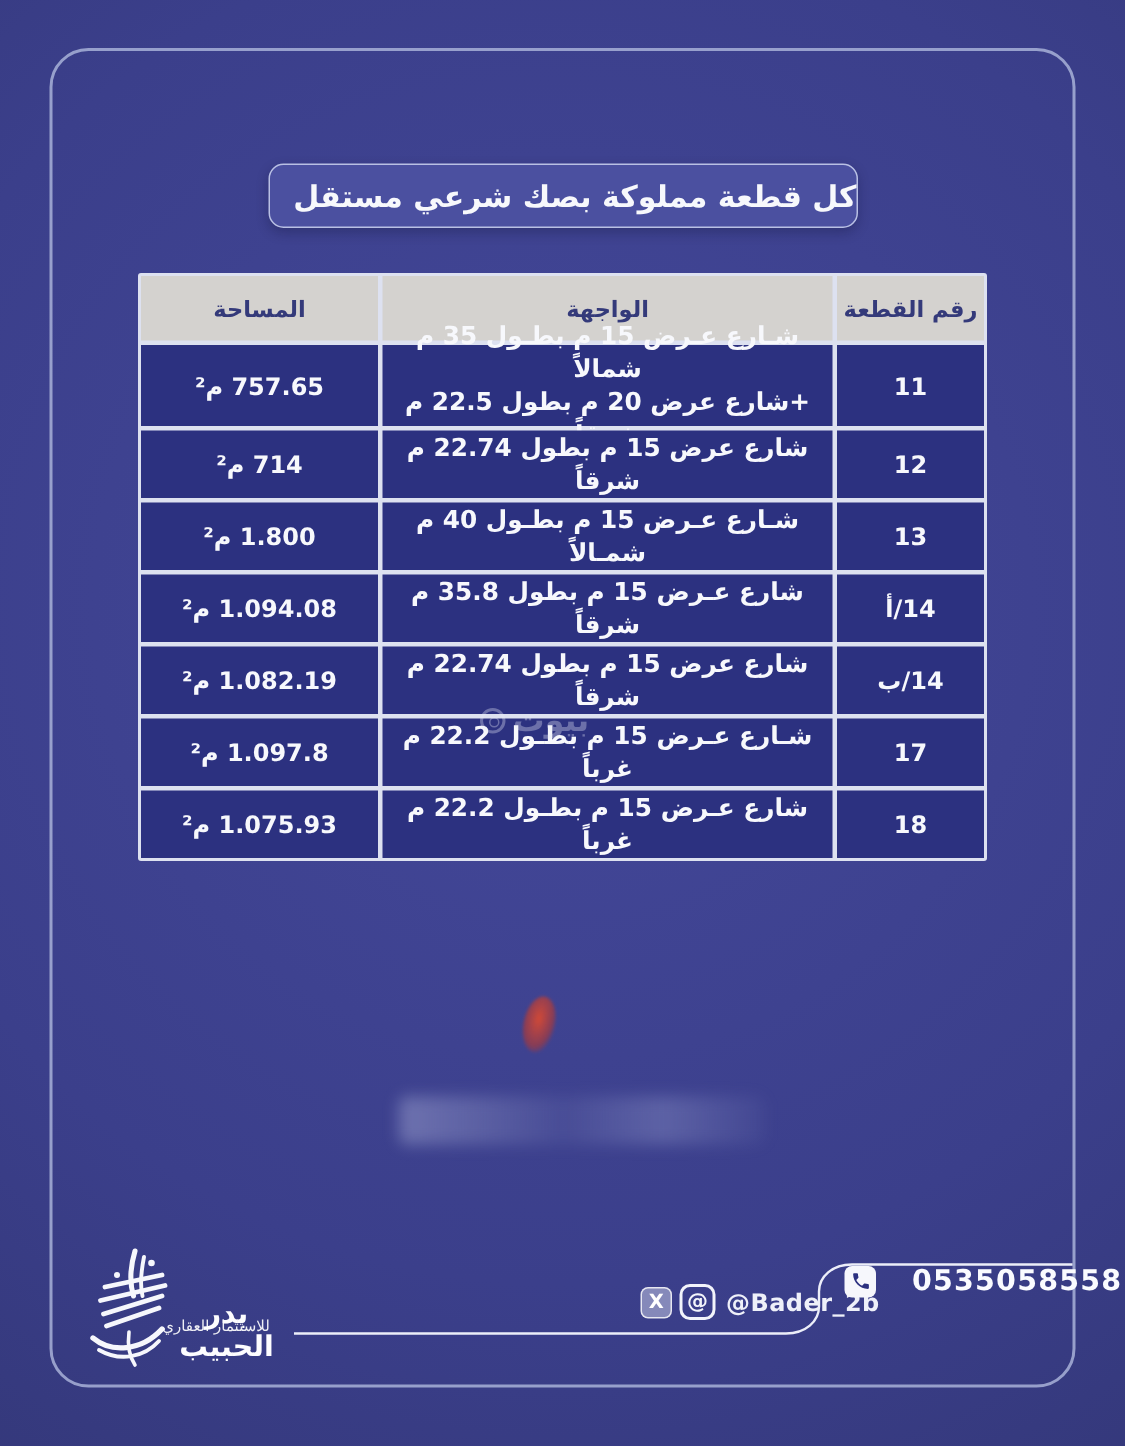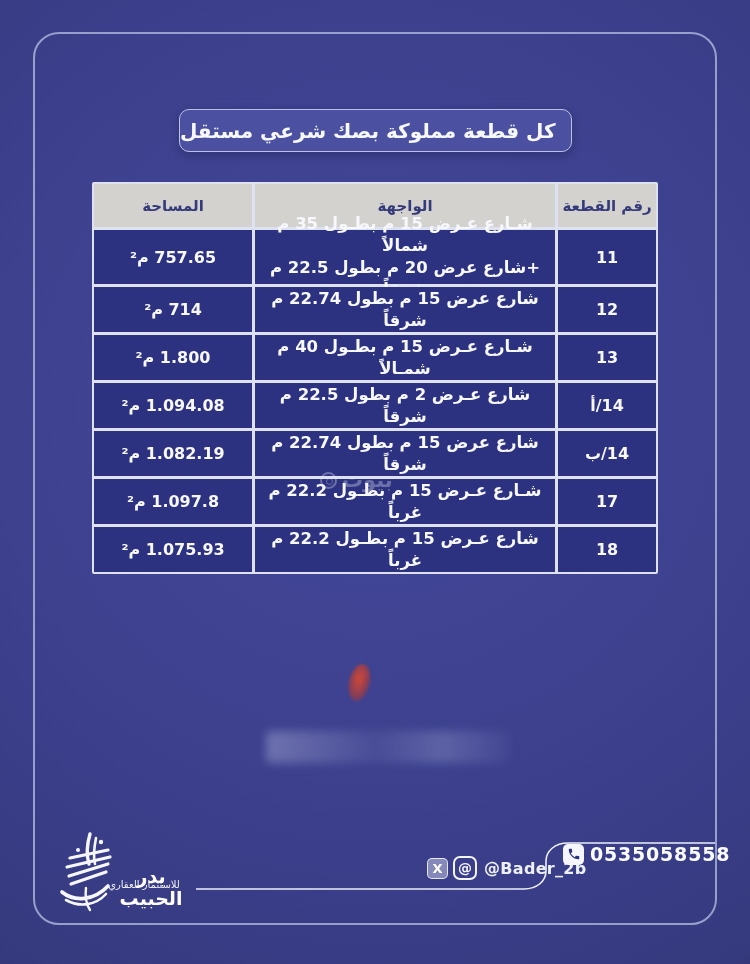--- a/index.html
+++ b/index.html
@@ -8,21 +8,21 @@
     position:relative; width:750px; height:964px; overflow:hidden; margin:0 auto;
     background: radial-gradient(ellipse 120% 90% at 50% 42%, var(--page-center) 0%, var(--page-mid) 52%, var(--page-edge) 100%);
   }
   .card {
     position:absolute; left:33px; top:32px; width:684px; height:893px;
     border:2px solid rgba(168,178,216,0.85); border-radius:26px;
   }
   .banner {
     position:absolute; left:179px; top:109px; width:393px; height:43px;
     background:var(--banner-bg); border:1.5px solid var(--banner-border); border-radius:10px;
-    display:flex; align-items:center; justify-content:flex-end;
+    display:flex; align-items:center; justify-content:flex-start;
     color:var(--text-white); font-size:20px; font-weight:bold;
     box-shadow:0 3px 8px rgba(10,12,40,.25);
     direction:rtl;
   }
   .table {
     position:absolute; left:92px; top:182px; width:566px;
     direction:rtl; display:grid;
     grid-template-columns:98px 1fr 158px;
     grid-template-rows:43px 54px repeat(6,45px);
     gap:3px; padding:2px; background:var(--table-border); border-radius:2px;
@@ -77,21 +77,21 @@
   .at-icon {
     position:absolute; left:453px; top:856px; width:24px; height:24px; border-radius:7px;
     border:2px solid #f2f4fb; display:flex; align-items:center; justify-content:center;
     color:#f2f4fb; font-size:14px; font-weight:bold;
   }
   .handle {
     position:absolute; left:484px; top:859px; direction:ltr;
     color:#eef0f9; font-size:16px; font-weight:600; letter-spacing:.3px;
   }
   .phones { position:absolute; left:563px; top:843px; display:flex; flex-direction:column; gap:3px; }
-  .phone-row { display:flex; align-items:center; gap:6px; direction:ltr; }
+  .phone-row { display:flex; align-items:center; gap:24px; direction:ltr; }
   .phone-icon {
     width:21px; height:21px; border-radius:5px; background:#f6f7fc;
     display:flex; align-items:center; justify-content:center; flex:0 0 auto;
   }
   .phone-num { color:#fafbff; font-size:19px; font-weight:bold; letter-spacing:.8px; }
 </style>
 </head>
 <body>
 
 <div class="page">
@@ -145,21 +145,21 @@
       <div class="td area">
           <span>1.800 م²</span>
         </div>
     </div>
 
     <div class="tr">
       <div class="td plot">
           <span>14/أ</span>
         </div>
       <div class="td front">
-        <div>شارع عـرض 2 م بطول 22.5 م شرقاً</div>
+        <div>شارع عـرض 15 م بطول 35.8 م شرقاً</div>
         <div></div>
       </div>
       <div class="td area">
           <span>1.094.08 م²</span>
         </div>
     </div>
 
     <div class="tr">
       <div class="td plot">
           <span>14/ب</span>

